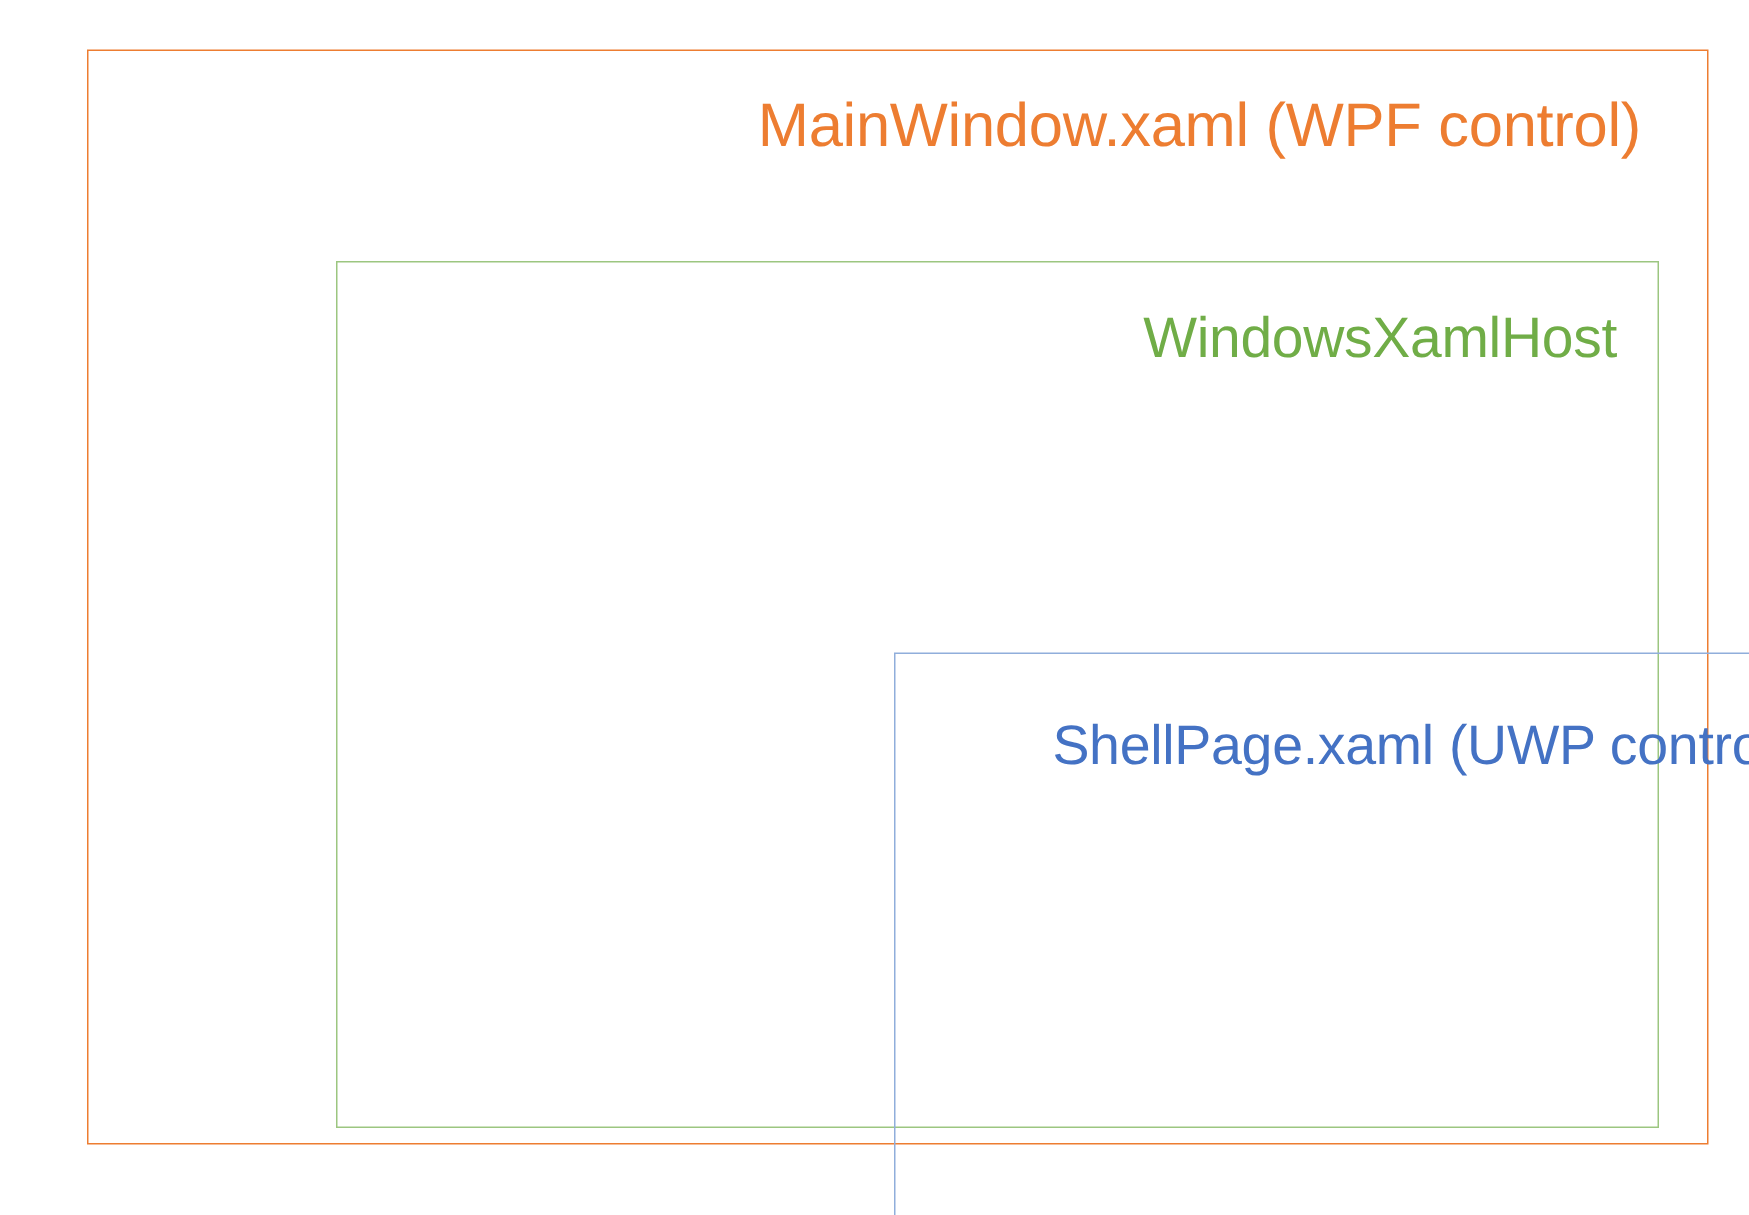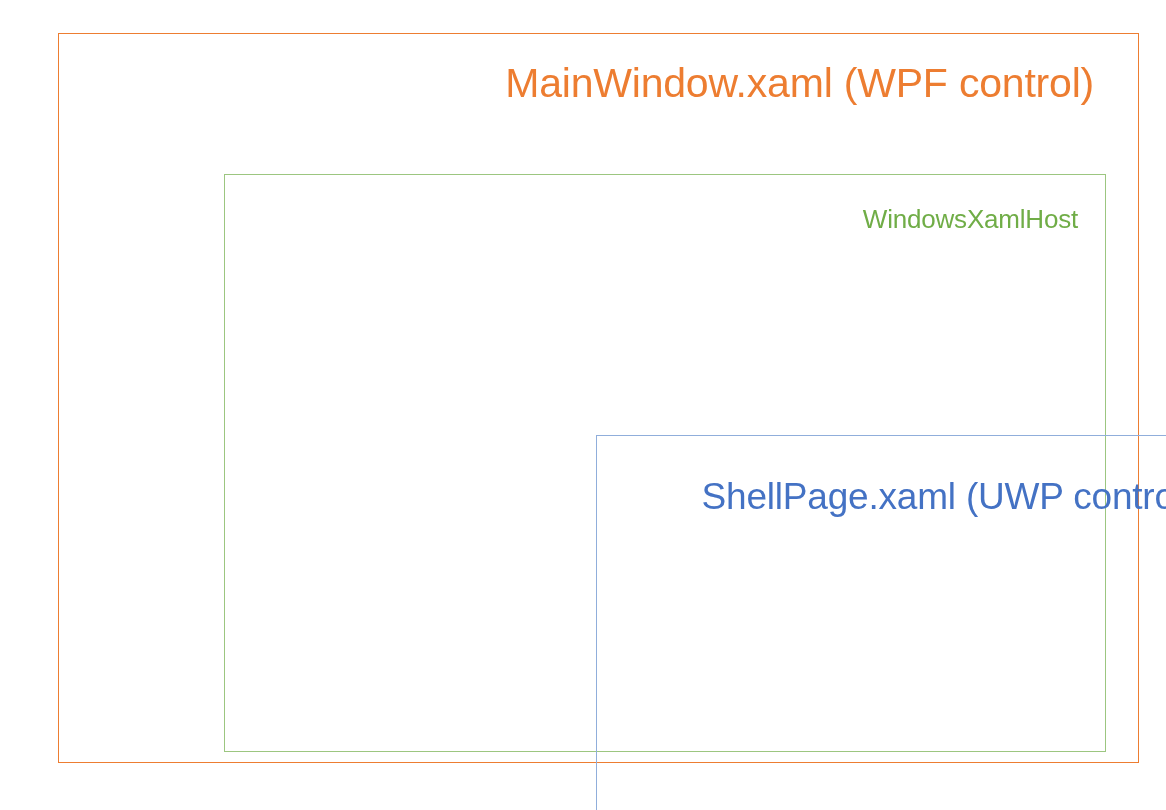--- a/index.html
+++ b/index.html
@@ -55,21 +55,21 @@
     width: 882px;
     height: 578px;
     box-sizing: border-box;
     border: 1.6px solid #9CC680;
     background: transparent;
   }
   .xamlhost-label {
     position: absolute;
     right: 27px;
     top: 30px;
-    font-size: 26px;
+    font-size: 38px;
     line-height: 1.15;
     color: #70AD47;
     white-space: nowrap;
     letter-spacing: -0.2px;
   }
 
   
   .uwp-box {
     position: absolute;
     left: 371px;

